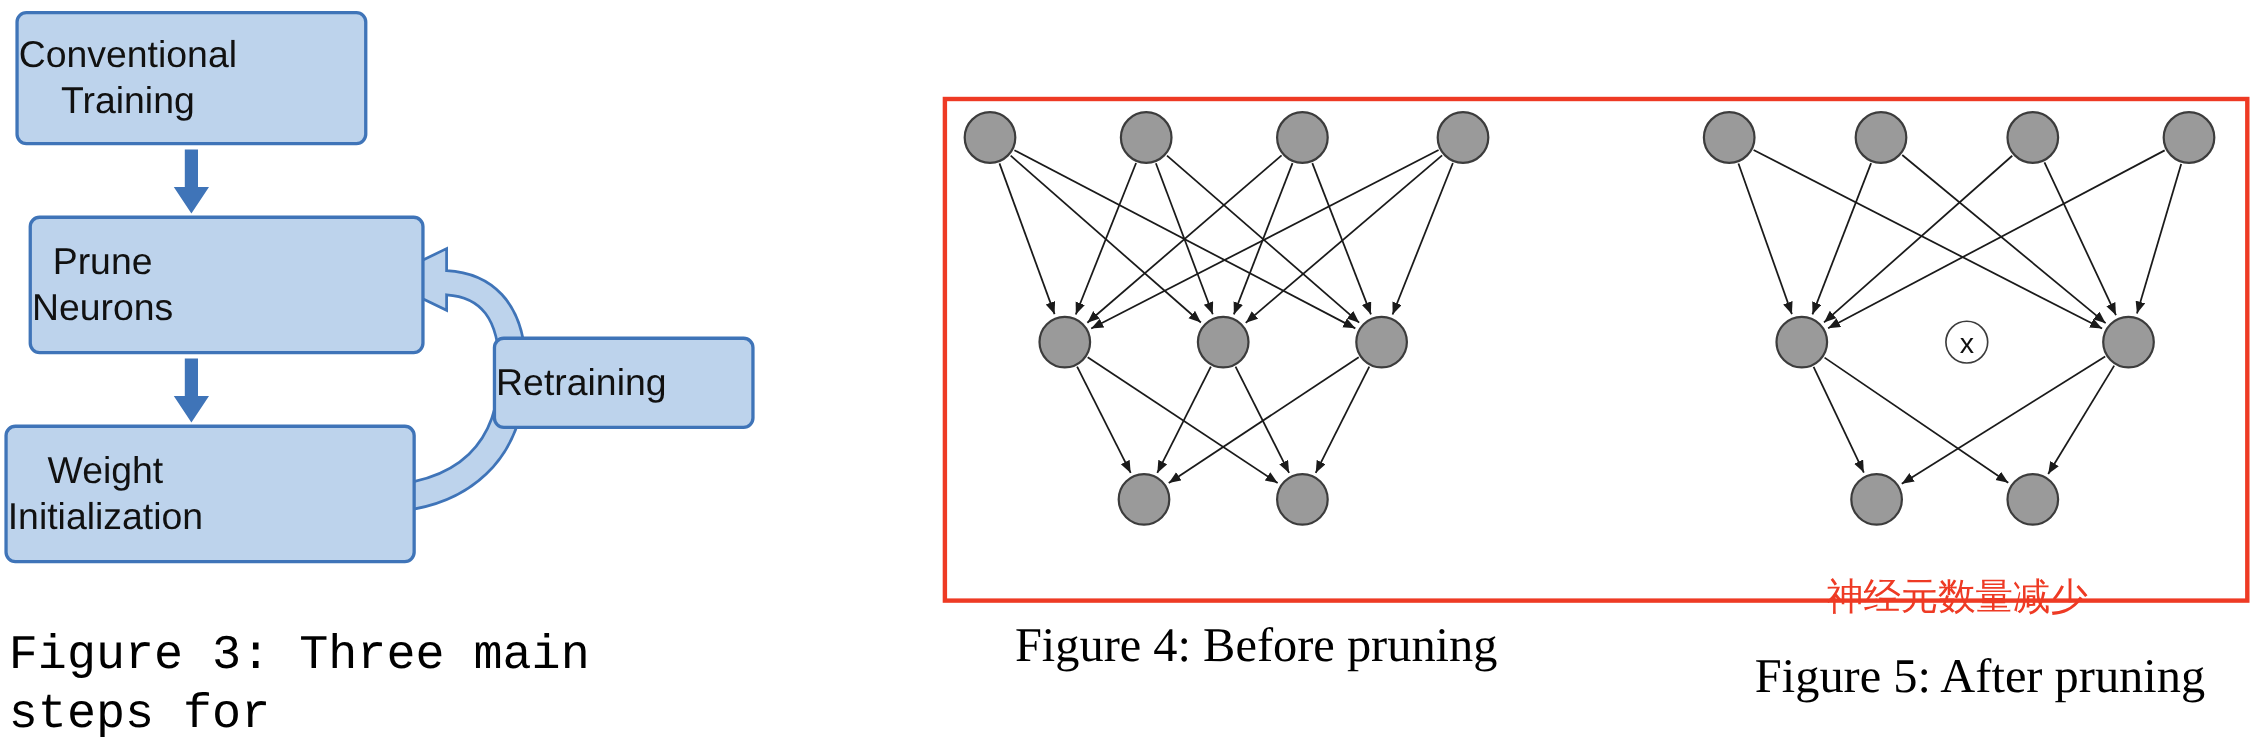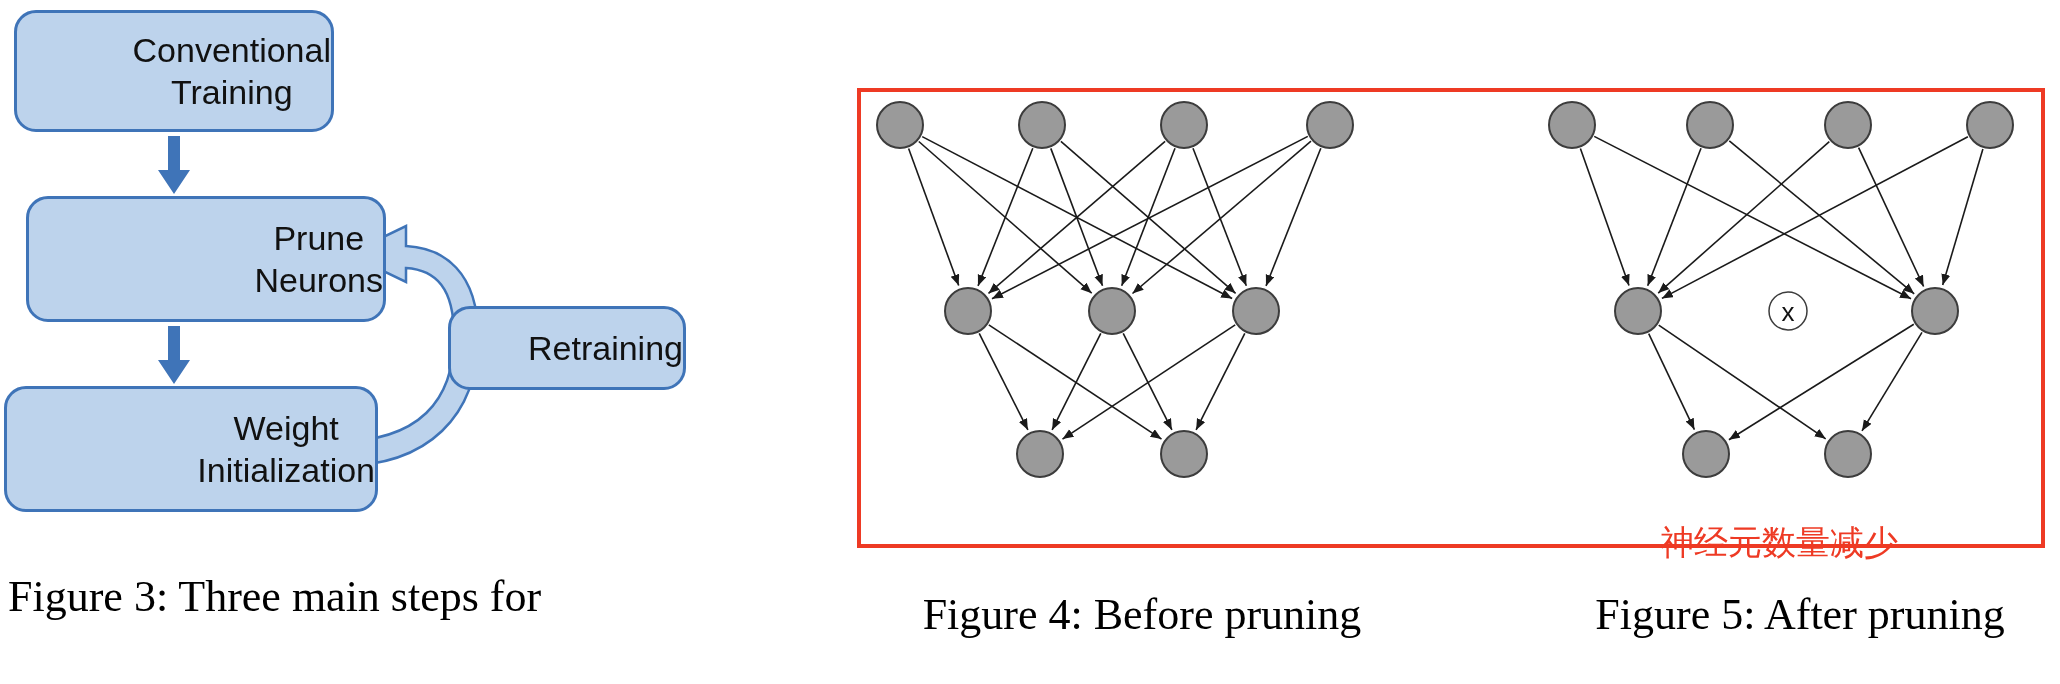--- a/index.html
+++ b/index.html
@@ -7,22 +7,22 @@
   .page {
     position:relative; width:2060px; height:684px; background:#ffffff;
     font-family:"Liberation Sans", sans-serif; overflow:hidden;
   }
   .vector-layer { position:absolute; left:0; top:0; width:2060px; height:684px; }
 
   .fc-box {
     position:absolute;
     background:var(--box-fill, #bdd3ec);
     border:3px solid var(--box-border, #3f74b8);
-    border-radius:22px;
-    display:flex; align-items:center; justify-content:flex-end;
+    border-radius:10px;
+    display:flex; align-items:center; justify-content:flex-start;
     text-align:center; font-size:34px; color:#111;
     line-height:1.25; white-space:pre-line;
   }
   .flow-arrow { fill:var(--flow-arrow, #3f74b8); }
   .loop-arrow { fill:var(--box-fill, #bdd3ec); stroke:var(--box-border, #3f74b8); stroke-width:2.5; }
 
   .red-frame {
     position:absolute; left:857px; top:88px; width:1188px; height:460px;
     border:4px solid var(--red, #ee3a24);
   }
@@ -30,22 +30,22 @@
     position:absolute; left:1660px; top:500px;
     font-size:34px; color:var(--red, #ee3a24);
     font-family:"Liberation Sans", sans-serif;
     margin-top:20px;
   }
   .caption {
     position:absolute; font-family:"Liberation Serif", serif;
     font-size:44px; color:#000; line-height:1.22;
   }
   .caption .cap-line { display:block; }
-  .caption-f3 { left:8px;  top:570px; width:560px; }
-  .caption-f4 { left:852px; top:588px; width:580px; text-align:center; }
+  .caption-f3 { left:8px;  top:570px; width:560px;font-family:Liberation Mono, monospace; }
+  .caption-f4 { left:852px; top:560px; width:580px; text-align:center; }
   .caption-f5 { left:1520px; top:588px; width:560px; text-align:center; }
 </style>
 </head>
 <body>
 
 <div class="page">
 
   <svg id="graphics" class="vector-layer" viewBox="0 0 2060 684">
     <defs>
       <marker id="ah" markerWidth="12" markerHeight="10" refX="11" refY="4.5" orient="auto" markerUnits="userSpaceOnUse">

